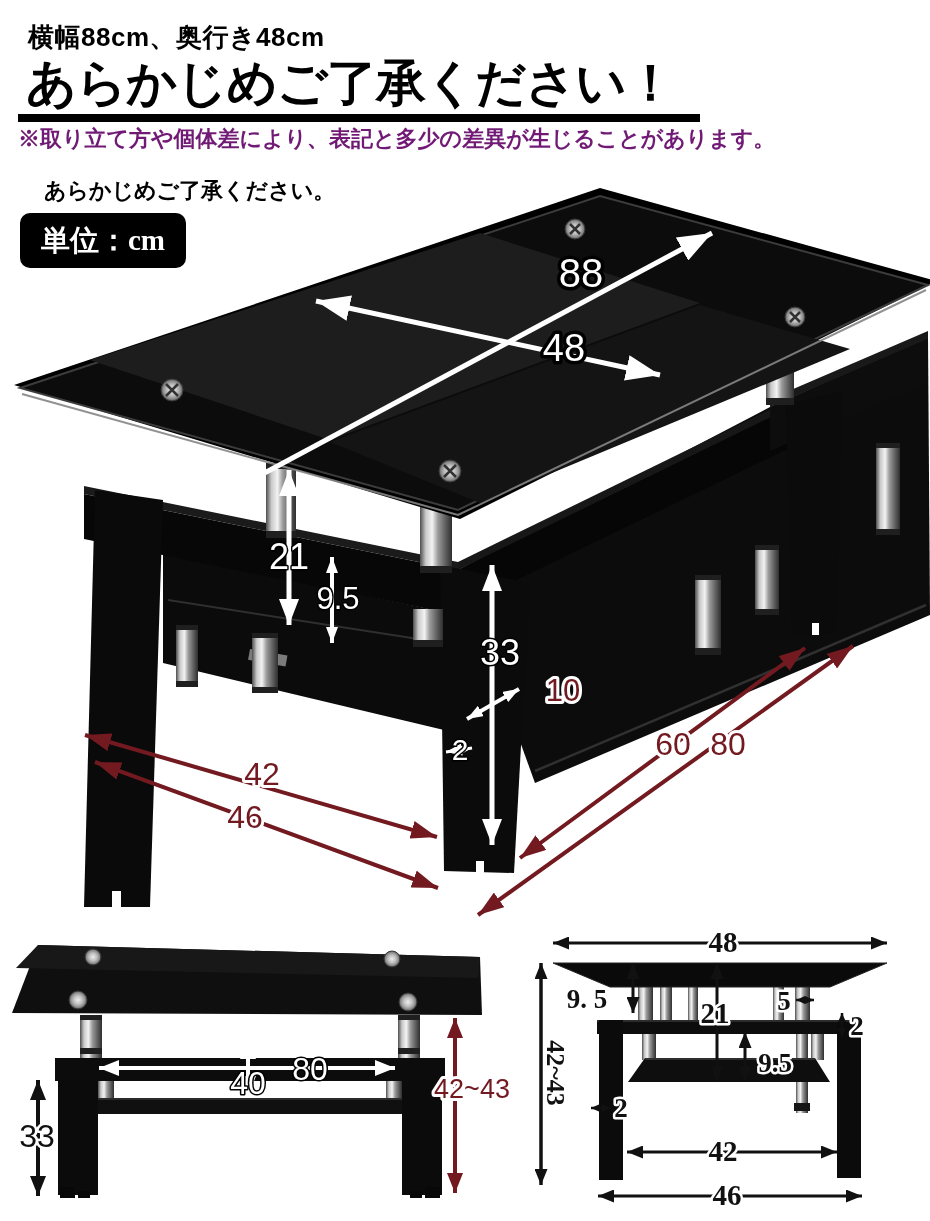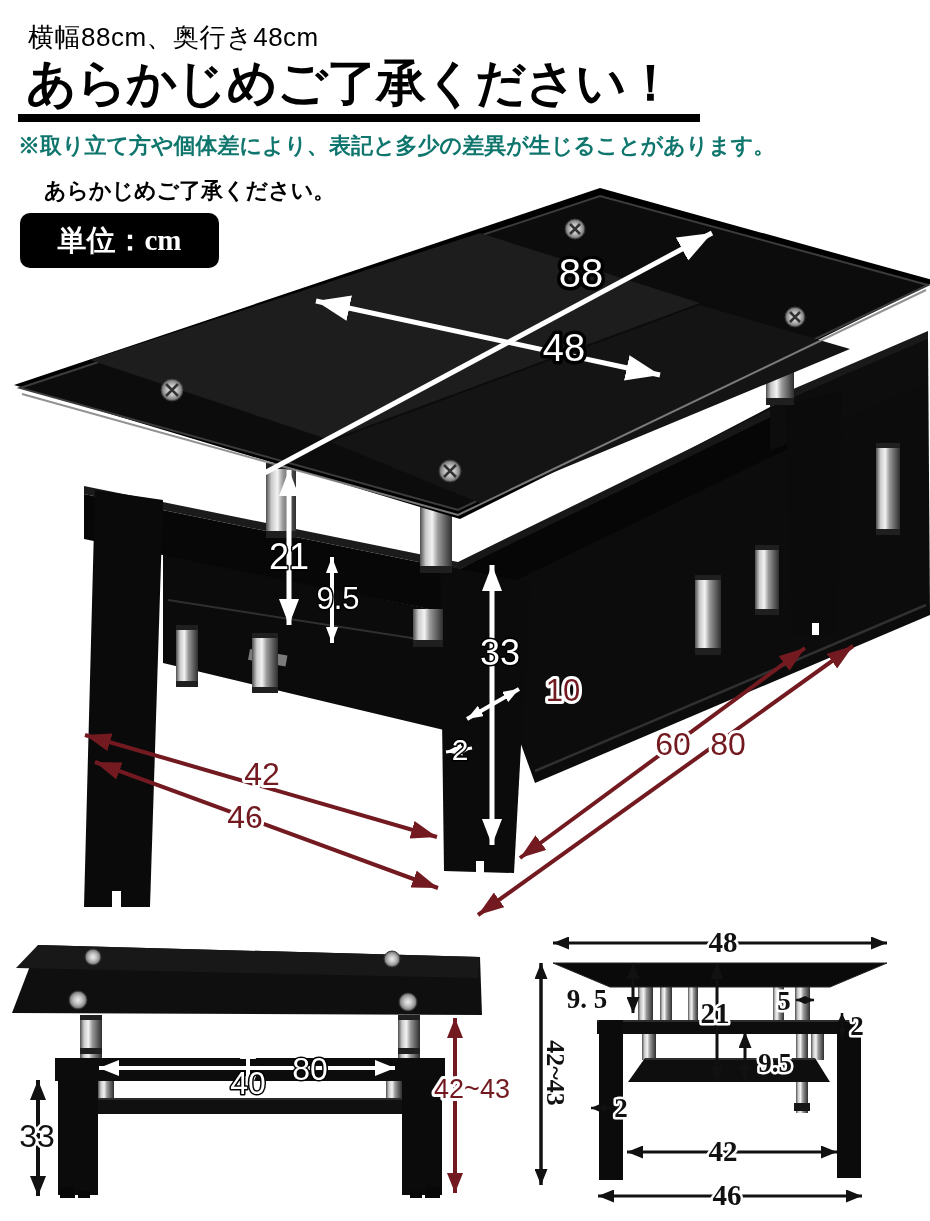--- a/index.html
+++ b/index.html
@@ -1,27 +1,27 @@
 <!DOCTYPE html>
 <html><head>
 <meta charset="utf-8">
 <style>
   html,body{margin:0;padding:0;background:#fff;}
   #page{position:relative;width:930px;height:1221px;background:#ffffff;overflow:hidden;
         font-family:"Liberation Sans",sans-serif;}
   .abs{position:absolute;}
-  #subtitle{left:28px;top:20px;font-size:26px;font-weight:normal;color:#000;letter-spacing:0.5px;}
+  #subtitle{left:28px;top:20px;font-size:26px;font-weight:bold;color:#000;letter-spacing:0.5px;}
   #title{left:26px;top:50px;font-size:50px;font-weight:900;color:#000;
          font-family:"Liberation Serif","DejaVu Serif",serif;letter-spacing:-1px;}
   #title-underline{left:18px;top:114px;width:682px;height:8px;background:#000;}
-  #note1{left:18px;top:131px;font-size:22px;font-weight:600;color:#0f766e;
+  #note1{left:18px;top:124px;font-size:22px;font-weight:600;color:#701a75;
          font-family:"Liberation Serif","DejaVu Serif",serif;}
   #note2{left:44px;top:176px;font-size:22px;font-weight:600;color:#000;
          font-family:"Liberation Serif","DejaVu Serif",serif;}
-  #unit-badge{left:20px;top:213px;width:199px;height:55px;background:#000;border-radius:10px;
+  #unit-badge{left:20px;top:213px;width:166px;height:55px;background:#000;border-radius:10px;
          color:#fff;font-size:29px;font-weight:bold;text-align:center;line-height:55px;
          font-family:"Liberation Serif","DejaVu Serif",serif;}
   svg{overflow:visible;display:block;}
   svg text{paint-order:stroke;stroke-linejoin:round;stroke-linecap:round;}
   .dim{font-family:"Liberation Sans",sans-serif;}
   .tw{fill:#ffffff;stroke:#000000;stroke-width:7px;}
   .twn{fill:#ffffff;stroke:#000000;stroke-width:3px;}
   .tm{fill:#721a20;stroke:#ffffff;stroke-width:6px;}
   .tb{fill:#111111;stroke:#ffffff;stroke-width:5px;font-family:"Liberation Serif","DejaVu Serif",serif;font-weight:bold;}
   .tbs{fill:#111111;stroke:#ffffff;stroke-width:5px;}

